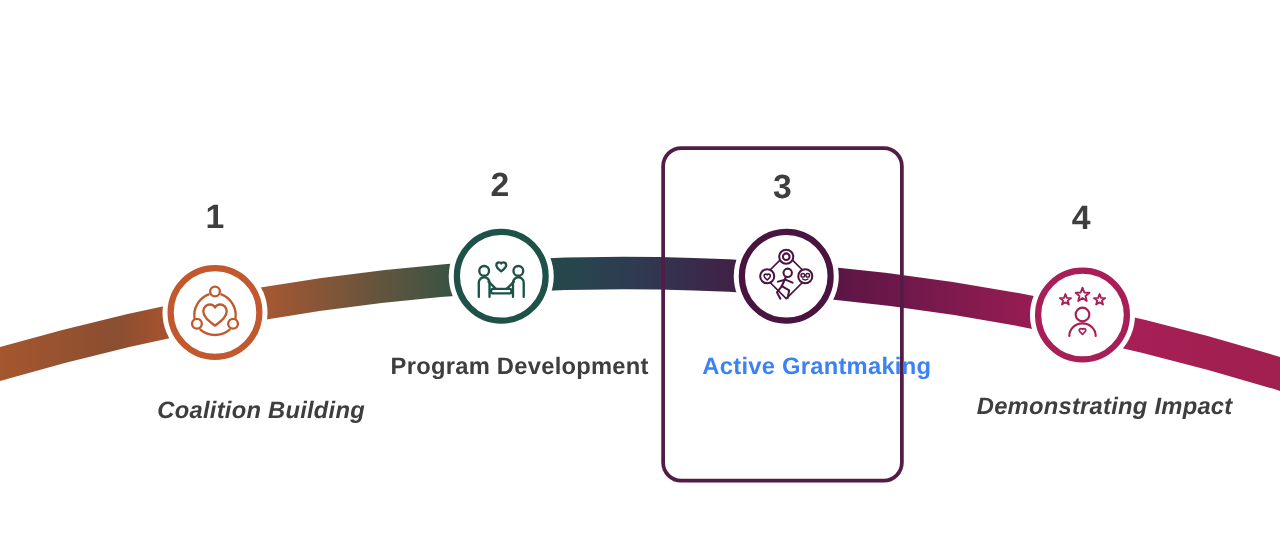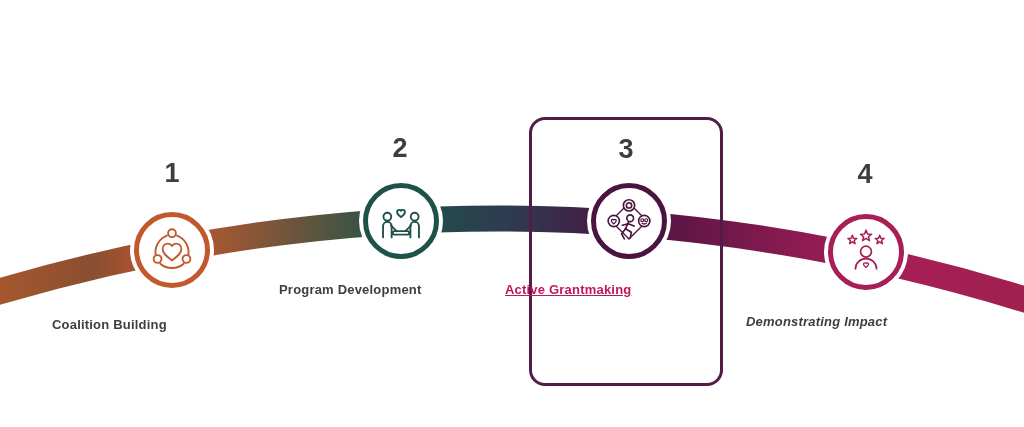--- a/index.html
+++ b/index.html
@@ -20,22 +20,22 @@
   .n3{left:606px;top:136px}.n4{left:845px;top:161px}
   .circle{
     position:absolute;width:66px;height:66px;border:5px solid #999;
     border-radius:50%;background:#fff;box-shadow:0 0 0 4px #fff;z-index:3;
     display:flex;align-items:center;justify-content:center;
   }
   .c1{left:134px;top:212px}.c2{left:363px;top:183px}
   .c3{left:591px;top:183px}.c4{left:828px;top:214px}
   .circle svg{display:block}
   .lbl{
-    position:absolute;width:240px;text-align:left;z-index:3;
-    font-size:13px;font-weight:700;color:#3e3e3e;letter-spacing:.2px;line-height:1.15;
+    position:absolute;width:240px;text-align:right;z-index:3;
+    font-size:19px;font-weight:700;color:#3e3e3e;letter-spacing:.2px;line-height:1.15;
   }
   .l1{left:52px;top:318px}.l2{left:279px;top:283px}
   .l3{left:505px;top:283px}.l4{left:746px;top:315px}
 </style>
 </head>
 <body>
 
 <div class="stage">
 
   <svg class="band" width="1024" height="427" viewBox="0 0 1024 427" aria-hidden="true">
@@ -110,18 +110,18 @@
     <svg width="50" height="50" viewBox="0 0 64 64" fill="none" stroke="currentColor" stroke-width="2.2" stroke-linecap="round" stroke-linejoin="round">
       <path transform="translate(32,11.5)" d="M0,-7.5 L1.85,-2.55 L7.13,-2.32 L3.05,1.0 L4.41,6.07 L0,3.15 L-4.41,6.07 L-3.05,1.0 L-7.13,-2.32 L-1.85,-2.55 Z" stroke-width="1.9"></path>
       <path transform="translate(14.5,16.5)" d="M0,-6 L1.48,-2.04 L5.71,-1.85 L2.40,0.80 L3.53,4.85 L0,2.52 L-3.53,4.85 L-2.40,0.80 L-5.71,-1.85 L-1.48,-2.04 Z" stroke-width="1.9"></path>
       <path transform="translate(49.5,16.5)" d="M0,-6 L1.48,-2.04 L5.71,-1.85 L2.40,0.80 L3.53,4.85 L0,2.52 L-3.53,4.85 L-2.40,0.80 L-5.71,-1.85 L-1.48,-2.04 Z" stroke-width="1.9"></path>
       <circle cx="32" cy="31.5" r="7"></circle>
       <path d="M18.5 53.5 A 13.5 13 0 0 1 45.5 53.5"></path>
       <path d="M32 51.8 C 30.1 50.2 28.7 49.1 28.7 47.7 C 28.7 46.6 29.5 45.9 30.4 45.9 C 31.1 45.9 31.7 46.2 32 46.8 C 32.3 46.2 32.9 45.9 33.6 45.9 C 34.5 45.9 35.3 46.6 35.3 47.7 C 35.3 49.1 33.9 50.2 32 51.8 Z" stroke-width="1.7"></path>
     </svg>
   </div>
 
-  <div class="lbl l1" style="color: rgb(62, 62, 62);">Coalition Building</div>
+  <div class="lbl l1" style="color: rgb(62, 62, 62); font-style: italic;">Coalition Building</div>
   <div class="lbl l2" style="color: rgb(62, 62, 62);">Program Development</div>
-  <div class="lbl l3" style="color: #be185d; text-decoration: underline;">Active Grantmaking</div>
+  <div class="lbl l3" style="color: #3b82f6;">Active Grantmaking</div>
   <div class="lbl l4" style="color: rgb(62, 62, 62); font-style: italic;">Demonstrating Impact</div>
 
 </div>
 
 </body></html>

